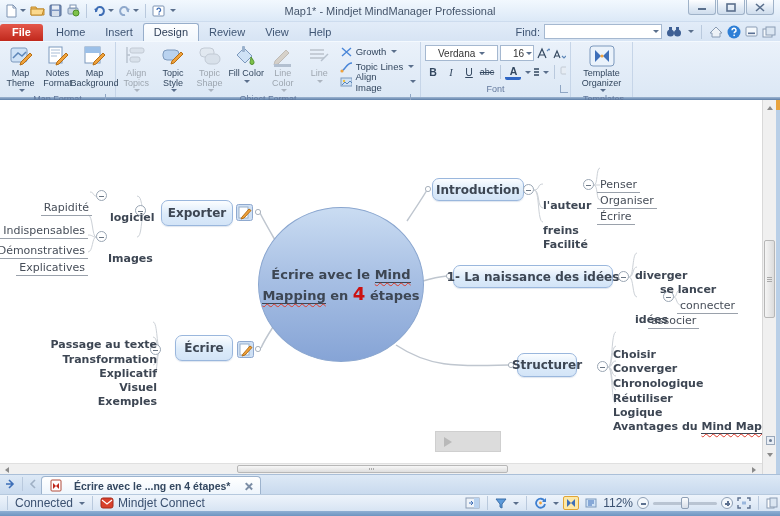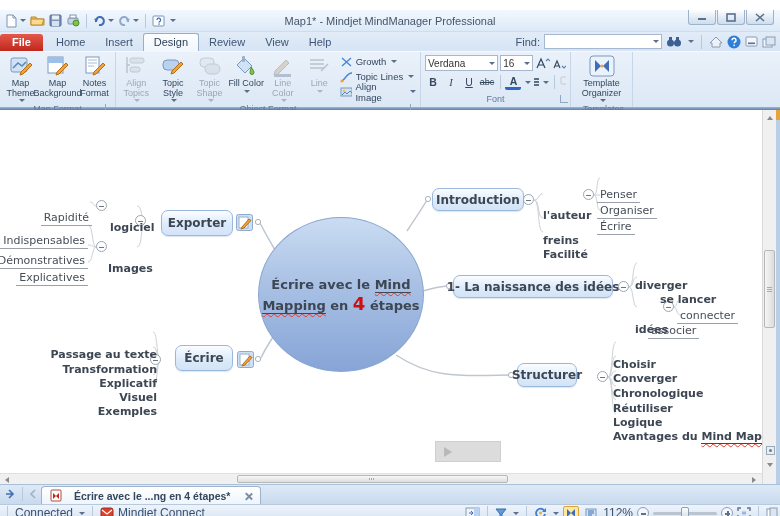--- a/index.html
+++ b/index.html
@@ -1,21 +1,21 @@
 <!DOCTYPE html>
 <html><head>
 <meta charset="utf-8">
 <style>
   * { margin:0; padding:0; box-sizing:border-box; }
   html,body { width:780px; height:516px; }
   body { font-family:"Liberation Sans", sans-serif; font-size:11px; color:#3a4a5e; overflow:hidden; background:#fff; }
   .app { position:relative; width:780px; height:516px; background:#e4edf8; }
 
   
-  .titlebar { position:relative; height:22px; background:linear-gradient(#f2f8fe,#dce9f7); border-bottom:1px solid #cddcee; display:flex; align-items:center;margin-top:10px; }
+  .titlebar { position:relative; height:22px; background:linear-gradient(#f2f8fe,#dce9f7); border-bottom:1px solid #cddcee; display:flex; align-items:center; }
   .qat { display:flex; align-items:center; gap:2px; padding-left:4px; }
   .qat .btn { display:flex; align-items:center; height:18px; padding:0 1px; border-radius:2px; }
   .qat .sep, .sep { width:1px; height:14px; background:#b9c9dd; margin:0 3px; }
   .dd { width:0; height:0; border-left:3px solid transparent; border-right:3px solid transparent; border-top:3px solid #5a6f8c; margin-left:2px; }
   .win-title { position:absolute; left:0; right:0; text-align:center; font-size:11px; color:#45556b; pointer-events:none; }
   .win-controls { position:absolute; right:6px; top:0; display:flex; }
   .wc { width:28px; height:15px; border:1px solid #9fb2c8; border-top:none; background:linear-gradient(#fdfeff,#dfe9f4 60%,#cfdded); display:flex; align-items:center; justify-content:center; margin-left:1px; border-radius:0 0 3px 3px; }
 
   
   .tabrow { position:relative; height:19px; background:linear-gradient(#e2ecf8,#d7e4f4); display:flex; align-items:flex-end; }
@@ -33,21 +33,21 @@
   .rgroup-label { height:13px; text-align:center; font-size:9px; color:#62789c; position:relative; padding:2px 10px 0; }
   .launcher { position:absolute; right:0; bottom:2px; width:8px; height:8px; border:1px solid #8fa6c4; border-top:none; border-right:none; }
   .bigbtn { width:37px; display:flex; flex-direction:column; align-items:center; padding-top:2px; border-radius:2px; }
   .bigbtn .lbl { font-size:9px; line-height:9.5px; text-align:center; color:#33475f; margin-top:2px; display:flex; flex-direction:column; align-items:center; }
   .bigbtn .lbl .dd { margin-top:1px; }
   .disabled { opacity:.42; filter:grayscale(.7); }
   .smallstack { display:flex; flex-direction:column; justify-content:flex-start; padding:2px 2px; gap:2px; }
   .smallbtn { display:flex; align-items:center; gap:3px; font-size:9.5px; color:#33475f; height:13px; }
   .fontgrp-rows { display:flex; flex-direction:column; padding:2px 2px; gap:3px; }
   .fontrow { display:flex; align-items:center; gap:2px; }
-  .combo { background:#fff; border:1px solid #a5b8d0; height:16px; display:flex; align-items:center; font-size:10px; color:#333; padding:0 2px; justify-content:space-between; }
+  .combo { background:#fff; border:1px solid #a5b8d0; height:16px; display:flex; align-items:center; font-size:10px; color:#333; padding:0 12px; justify-content:space-between; }
   .tbtn { min-width:16px; height:16px; display:flex; align-items:center; justify-content:center; font-size:10.5px; color:#33475f; border-radius:2px; }
   .ribbon-edge { height:3px; background:linear-gradient(#9fb6d2,#5d7fa8); }
 
   
   .workspace { position:relative; width:780px; height:374px; }
   .canvas { position:absolute; left:0; top:0; width:762px; height:363px; background:#fff; overflow:hidden; }
   .canvas svg.links { position:absolute; left:0; top:0; }
 
   .central { position:absolute; left:258px; top:107px; width:166px; height:155px; border-radius:50%; background:linear-gradient(180deg,#cadcf2 0%,#a8c0e4 45%,#86a4d6 100%); border:1px solid #8aa6cf; display:flex; flex-direction:column; align-items:center; justify-content:center; text-align:center; }
   .central .cline { font-family:"DejaVu Sans", sans-serif; font-weight:bold; font-size:13px; color:#3d4653; line-height:19px; white-space:nowrap; }
@@ -228,36 +228,36 @@
               <path d="M4 13l5-5 4 3 4-4" fill="none" stroke="#5d86b8" stroke-width="1.5"></path>
               <path d="M12 17L21 8l2 2-9 9-3 1z" fill="#f0a23c" stroke="#b66f14"></path>
             </svg>
           <span class="lbl">
               <span>Map Theme</span>
               <span class="dd"></span>
             </span>
         </div>
         <div class="bigbtn">
           <svg width="24" height="22">
+              <rect x="3" y="2" width="13" height="16" fill="#fff" stroke="#7d99bd"></rect>
+              <path d="M5 5h9M5 8h9M5 11h6" stroke="#a9bdd6"></path>
+              <path d="M11 17L20 8l2 2-9 9-3 1z" fill="#f0a23c" stroke="#b66f14"></path>
+            </svg>
+          <span class="lbl">
+              <span>Notes Format</span>
+            </span>
+        </div>
+        <div class="bigbtn">
+          <svg width="24" height="22">
               <rect x="2" y="2" width="15" height="16" fill="#fff" stroke="#7d99bd"></rect>
               <path d="M2 2h15v6H2z" fill="#9cc0e8"></path>
               <path d="M11 17L20 8l2 2-9 9-3 1z" fill="#f0a23c" stroke="#b66f14"></path>
             </svg>
           <span class="lbl">
               <span>Map Background</span>
-            </span>
-        </div>
-        <div class="bigbtn">
-          <svg width="24" height="22">
-              <rect x="3" y="2" width="13" height="16" fill="#fff" stroke="#7d99bd"></rect>
-              <path d="M5 5h9M5 8h9M5 11h6" stroke="#a9bdd6"></path>
-              <path d="M11 17L20 8l2 2-9 9-3 1z" fill="#f0a23c" stroke="#b66f14"></path>
-            </svg>
-          <span class="lbl">
-              <span>Notes Format</span>
             </span>
         </div>
       </div>
       <div class="rgroup-label"><span>Map Format</span><span class="launcher"></span></div>
     </div>
 
     <div class="rgroup" style="width:305px">
       <div class="rgroup-body">
         <div class="bigbtn disabled">
           <svg width="24" height="22">

